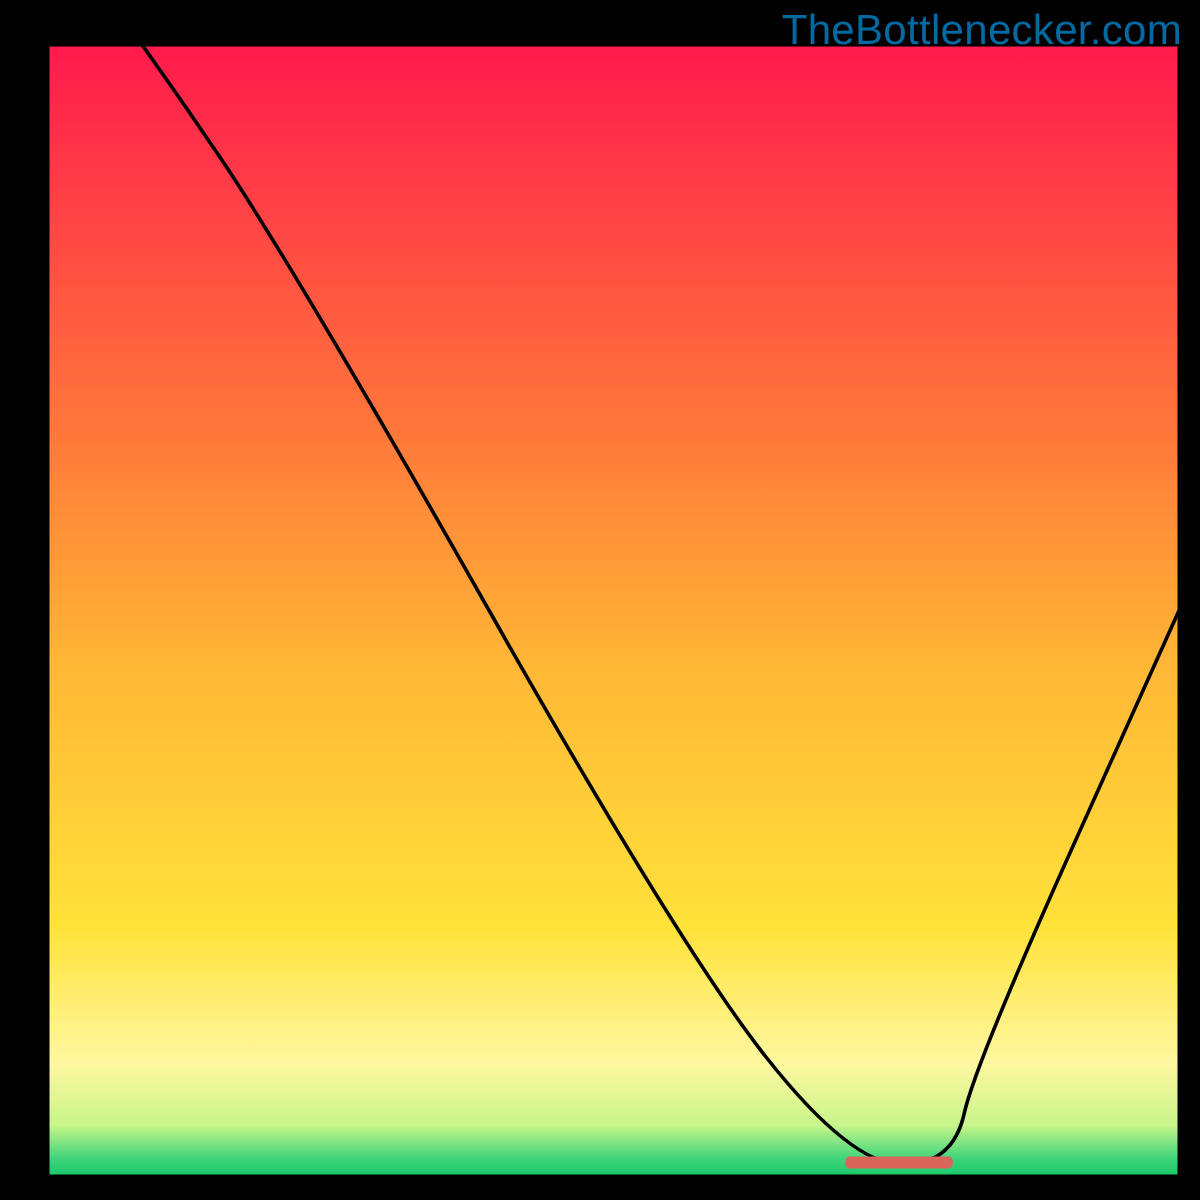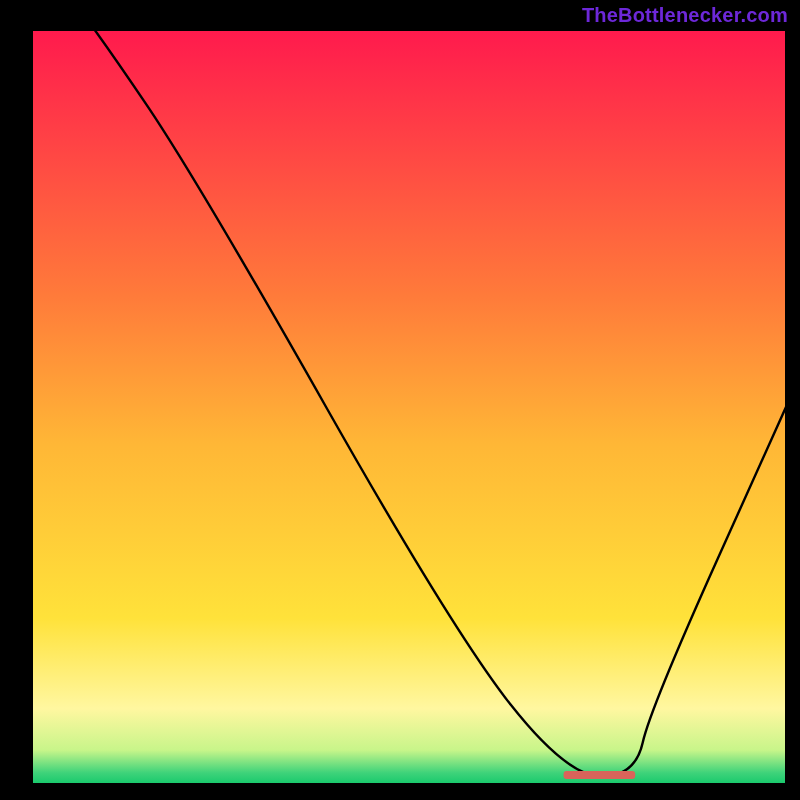--- a/index.html
+++ b/index.html
@@ -9,24 +9,24 @@
     width: 800px;
     height: 800px;
     position: relative;
     font-family: Arial, Helvetica, sans-serif;
   }
   .watermark {
     position: absolute;
     top: 4px;
     right: 12px;
     z-index: 10;
-    color: #6d28d9;
-    font-size: 20px;
+    color: #0369a1;
+    font-size: 28px;
     letter-spacing: 0.2px;
-    font-weight: 700;
+    font-weight: 400;
   }
   .frame {
     position: absolute;
     left: 0;
     top: 0;
     width: 800px;
     height: 800px;
   }
   svg { display: block; }
 </style>

